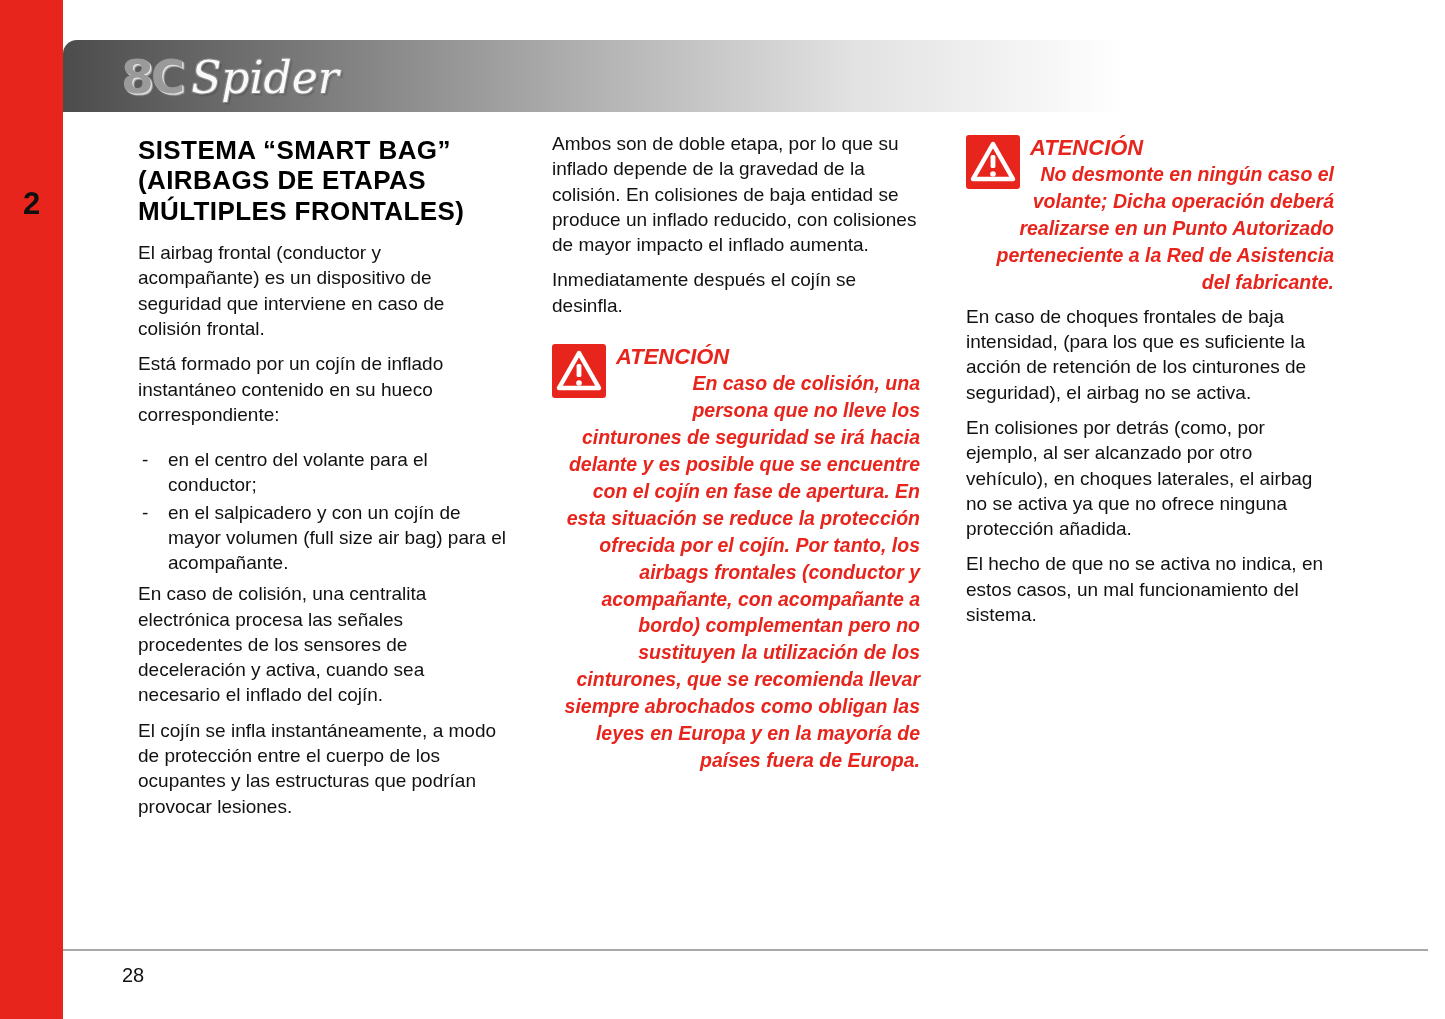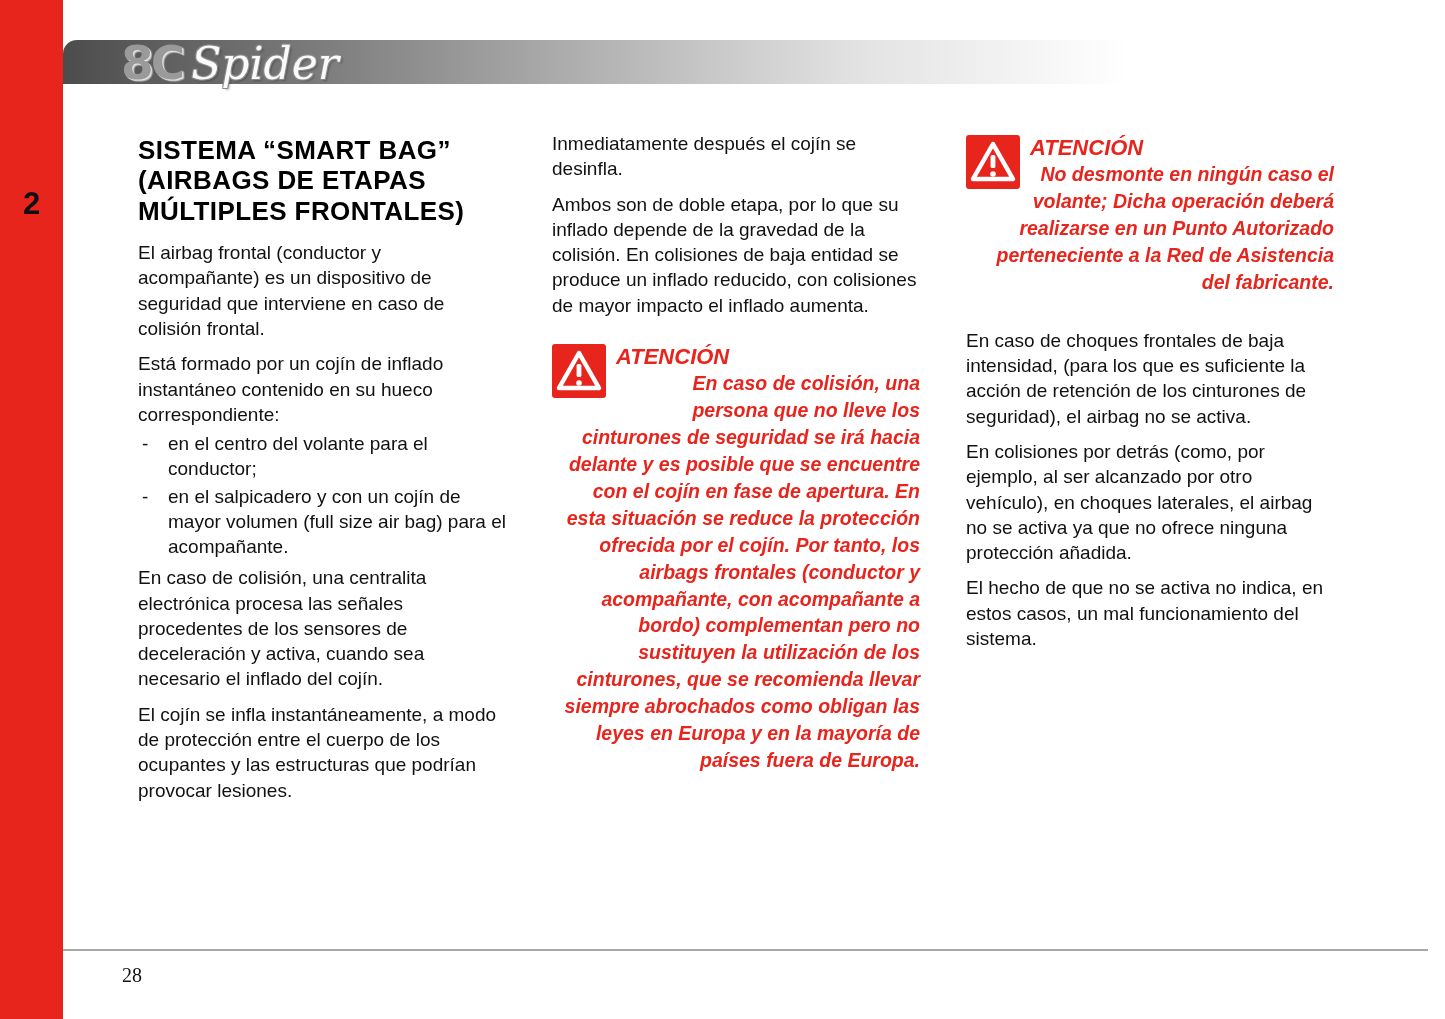--- a/index.html
+++ b/index.html
@@ -10,21 +10,21 @@
     color:#111;
   }
   
   .red-bar{position:absolute;left:0;top:0;width:63px;height:1019px;background:#e8251d;}
   .chapter-num{
     position:absolute;left:0;top:186px;width:63px;text-align:center;
     font-size:31px;font-weight:bold;color:#101010;
   }
   
   .header-band{
-    position:absolute;left:63px;top:40px;right:17px;height:44px;
+    position:absolute;left:63px;top:40px;right:17px;height:72px;
     background:linear-gradient(to right,#4c4c4c 0%,#7a7a7a 18%,#b5b5b5 40%,#e2e2e2 58%,#ffffff 78%);
     border-top-left-radius:14px;
     display:flex;align-items:center;padding-left:58px;box-sizing:border-box;
   }
   .logo{display:flex;align-items:baseline;}
   .logo-8c{
     font-family:"DejaVu Sans", sans-serif;
     font-size:47px;font-weight:800;color:#9a9a9a;letter-spacing:-3px;
     text-shadow:1px 1px 0 #e8e8e8, 2px 2px 1px rgba(255,255,255,.55);
   }
@@ -54,61 +54,61 @@
   .warn-icon{float:left;margin:4px 10px 4px 0;width:54px;height:54px;display:block;}
   .warn-icon svg{display:block;}
   .warn-title{
     display:block;color:#e8251d;font-weight:bold;font-style:italic;
     font-size:22px;line-height:1.2;padding-top:4px;padding-left:6px;
   }
   .warn-body{
     color:#e8251d;font-weight:bold;font-style:italic;
     font-size:19.5px;line-height:1.38;padding-left:6px;text-align:right;
   }
-  .col3-paras{margin-top:32px;}
+  .col3-paras{margin-top:8px;}
   
   .footer-divider{position:absolute;left:63px;right:17px;top:949px;border-top:2px solid #a8a8a8;}
-  .page-number{position:absolute;left:122px;top:964px;font-size:20px;color:#111;font-family:Liberation Serif, serif;}
+  .page-number{position:absolute;left:122px;top:964px;font-size:20px;color:#111;}
 </style>
 </head>
 <body>
 
 <div class="red-bar"></div>
 <div class="chapter-num">2</div>
 
 <div class="header-band">
   <div class="logo">
     <span class="logo-8c">8C</span>
     <span class="logo-spider">Spider</span>
   </div>
 </div>
 
 <div class="content">
 
   <div class="col">
     <h1 class="section-title">SISTEMA “SMART BAG” (AIRBAGS DE ETAPAS MÚLTIPLES FRONTALES)</h1>
     <p class="para">El airbag frontal (conductor y acompañante) es un dispositivo de seguridad que interviene en caso de colisión frontal.</p>
-    <p class="para" style="margin-bottom:4px">Está formado por un cojín de inflado instantáneo contenido en su hueco correspondiente:</p>
+    <p class="para" style="margin-bottom:20px">Está formado por un cojín de inflado instantáneo contenido en su hueco correspondiente:</p>
     <div class="bullet-list">
       <div class="bullet-item">
         <span class="bullet-dash">-</span>
         <span class="bullet-text">en el centro del volante para el conductor;</span>
       </div>
       <div class="bullet-item">
         <span class="bullet-dash">-</span>
         <span class="bullet-text">en el salpicadero y con un cojín de mayor volumen (full size air bag) para el acompañante.</span>
       </div>
     </div>
     <p class="para">En caso de colisión, una centralita electrónica procesa las señales procedentes de los sensores de deceleración y activa, cuando sea necesario el inflado del cojín.</p>
     <p class="para">El cojín se infla instantáneamente, a modo de protección entre el cuerpo de los ocupantes y las estructuras que podrían provocar lesiones.</p>
   </div>
 
   <div class="col">
+    <p class="para">Ambos son de doble etapa, por lo que su inflado depende de la gravedad de la colisión. En colisiones de baja entidad se produce un inflado reducido, con colisiones de mayor impacto el inflado aumenta.</p>
     <p class="para">Inmediatamente después el cojín se desinfla.</p>
-    <p class="para">Ambos son de doble etapa, por lo que su inflado depende de la gravedad de la colisión. En colisiones de baja entidad se produce un inflado reducido, con colisiones de mayor impacto el inflado aumenta.</p>
 
     <div class="warning">
       <span class="warn-icon">
         <svg viewBox="0 0 54 54" width="54" height="54" aria-hidden="true">
           <rect width="54" height="54" rx="3" fill="#e8251d"></rect>
           <path d="M27 9 L47 44 L7 44 Z" fill="none" stroke="#ffffff" stroke-width="4.5" stroke-linejoin="round"></path>
           <rect x="24.6" y="20" width="4.8" height="13" rx="1.5" fill="#ffffff"></rect>
           <circle cx="27" cy="39" r="2.8" fill="#ffffff"></circle>
         </svg>
       </span>

